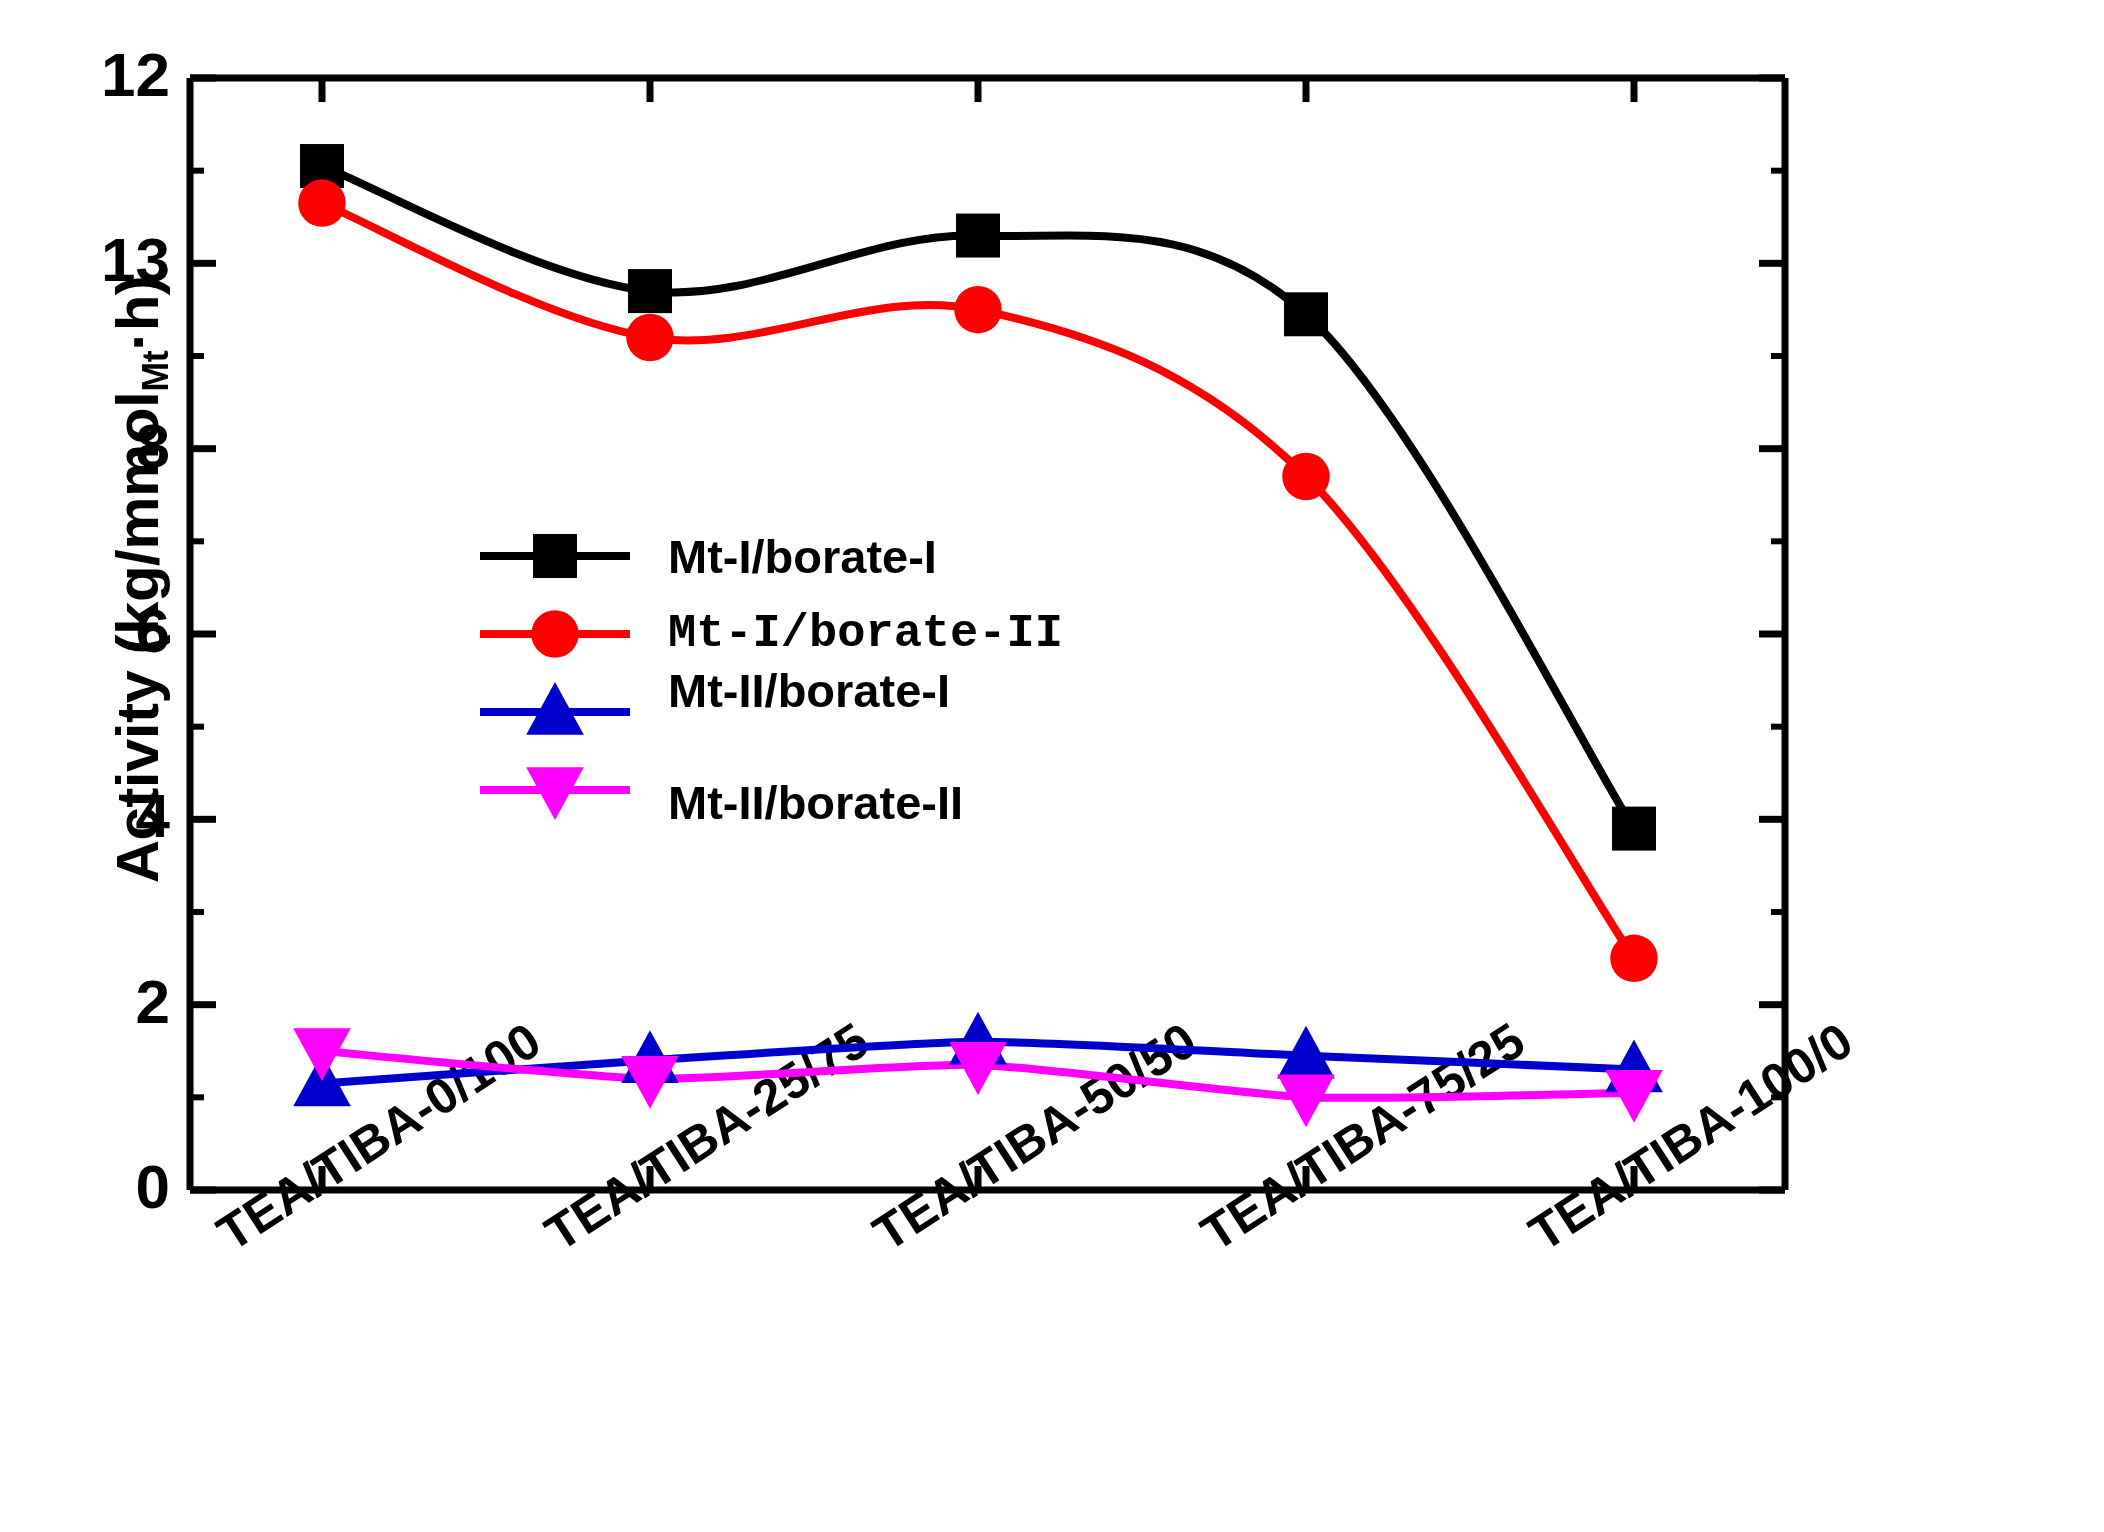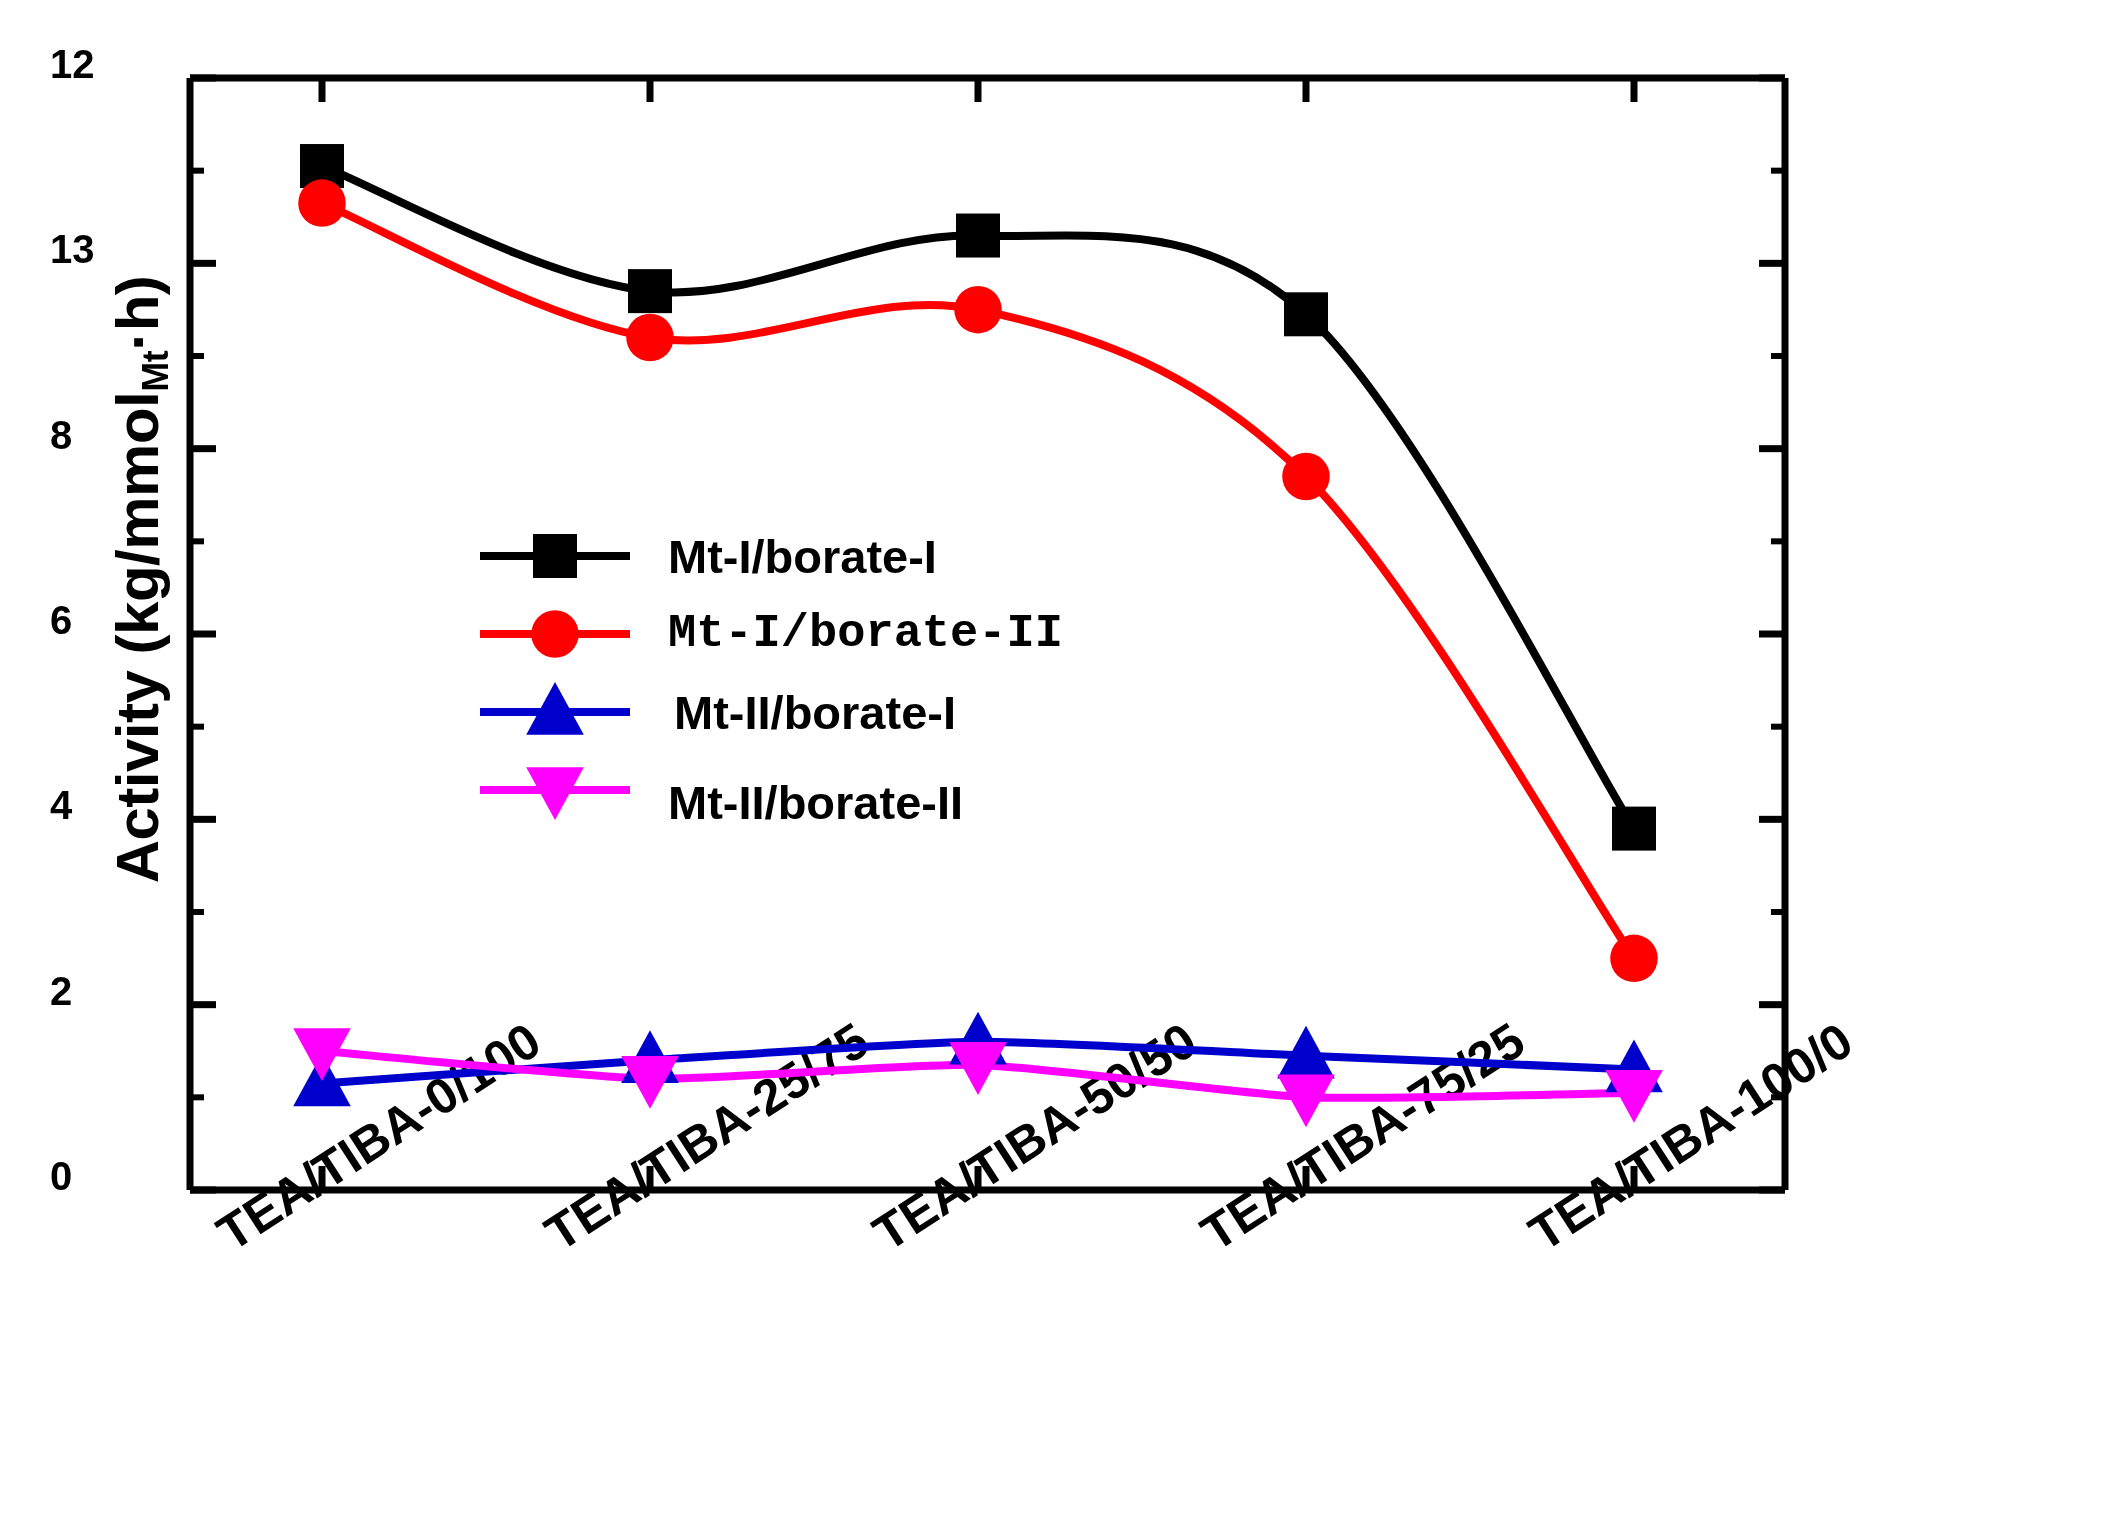--- a/index.html
+++ b/index.html
@@ -20,22 +20,22 @@
     white-space:nowrap;
     letter-spacing:-0.5px;
   }
   #ylabel sub{font-size:36px;vertical-align:baseline;position:relative;top:10px;}
 
   
   .ytick{
     position:absolute;
     right:0;
     width:120px;
-    text-align:left;
-    font-size:40px;
+    text-align:right;
+    font-size:62px;
     font-weight:bold;
     color:#000;
     line-height:1;
   }
   #yticks{position:absolute;left:20px;top:0;width:150px;height:1532px;}
 
   .xtick{
     position:absolute;
     font-size:50px;
     font-weight:bold;
@@ -158,17 +158,17 @@
         <line x1="480" y1="712" x2="630" y2="712" stroke="#0000CC" stroke-width="8"></line>
         <polygon points="555,682 526.2,734.8 583.8,734.8" fill="#0000CC"></polygon>
         <line x1="480" y1="790" x2="630" y2="790" stroke="#FF00FF" stroke-width="8"></line>
         <polygon points="555,820 526.2,767.2 583.8,767.2" fill="#FF00FF"></polygon>
       </g>
   </svg>
 
   <div id="legend-text">
       <div class="legend-label" style="left: 668px; top: 529px;">Mt-I/borate-I</div>
       <div class="legend-label" style="left: 668px; top: 607px; font-family: Liberation Mono, monospace;">Mt-I/borate-II</div>
-      <div class="legend-label" style="left: 668px; top: 685px; margin-left: 6px;">Mt-II/borate-I</div>
+      <div class="legend-label" style="left: 668px; top: 663px;">Mt-II/borate-I</div>
       <div class="legend-label" style="left: 668px; top: 763px; margin-top: 12px;">Mt-II/borate-II</div>
     </div>
 
 </div>
 
 </body></html>

